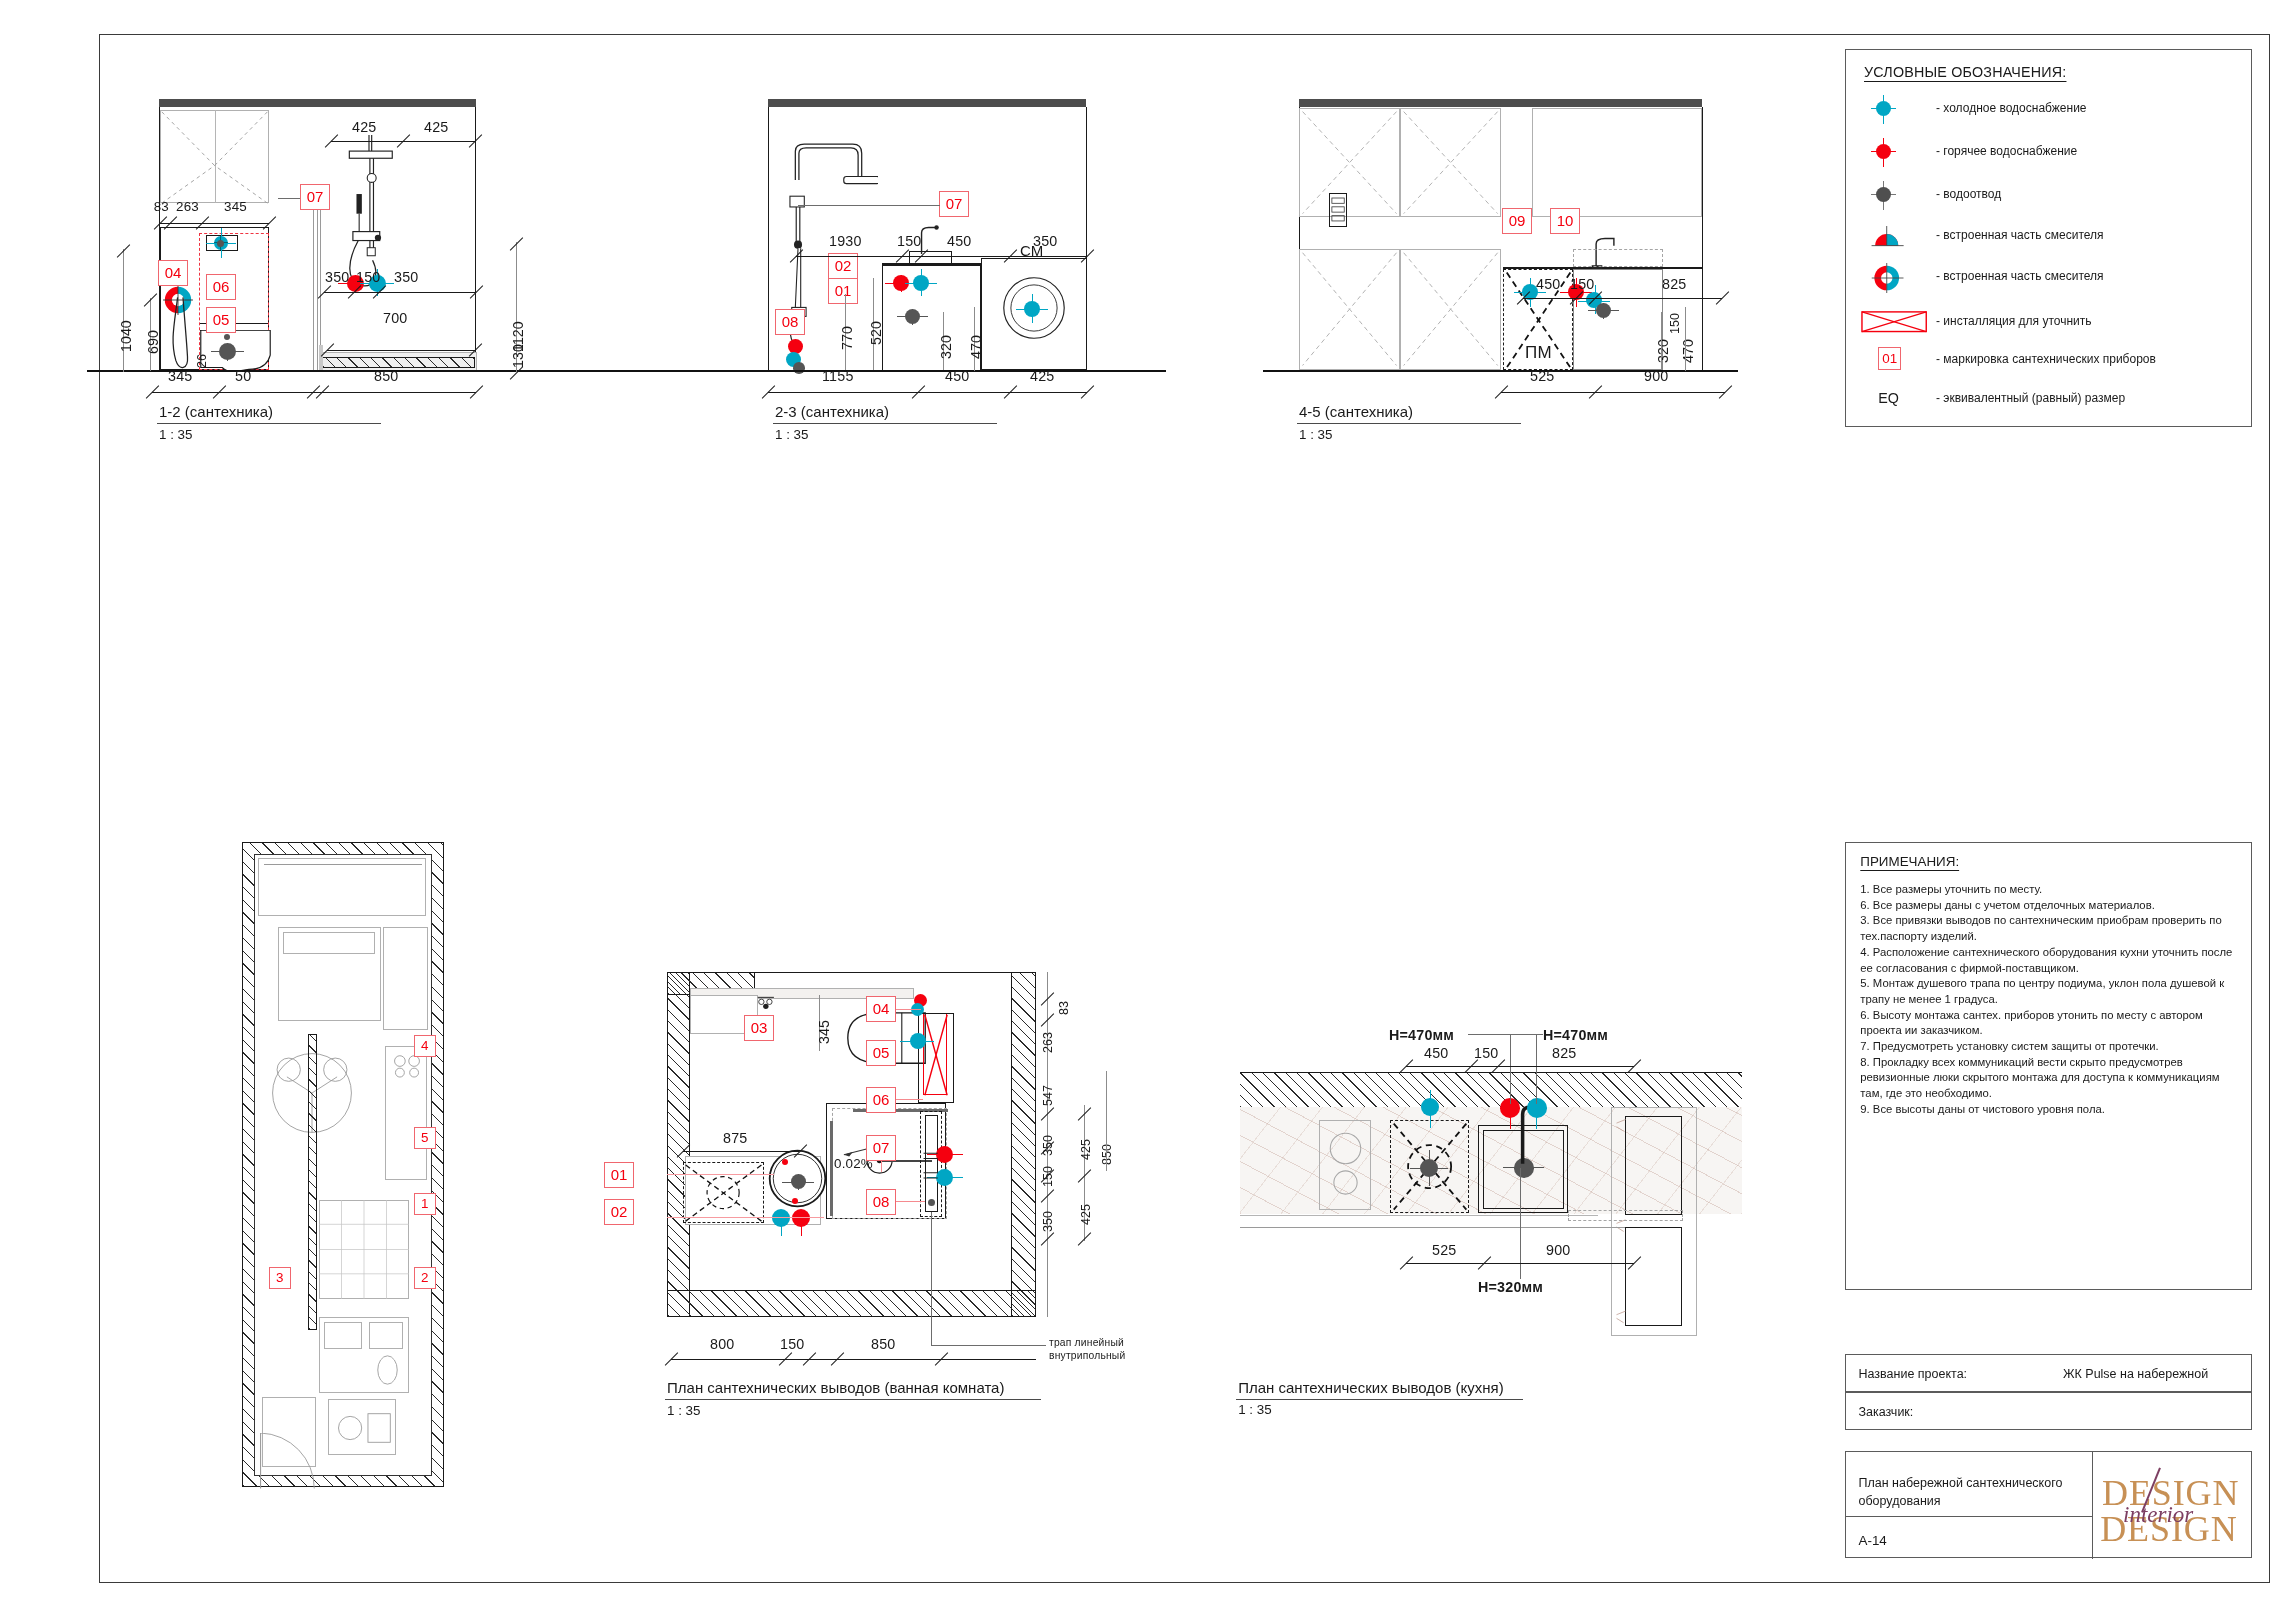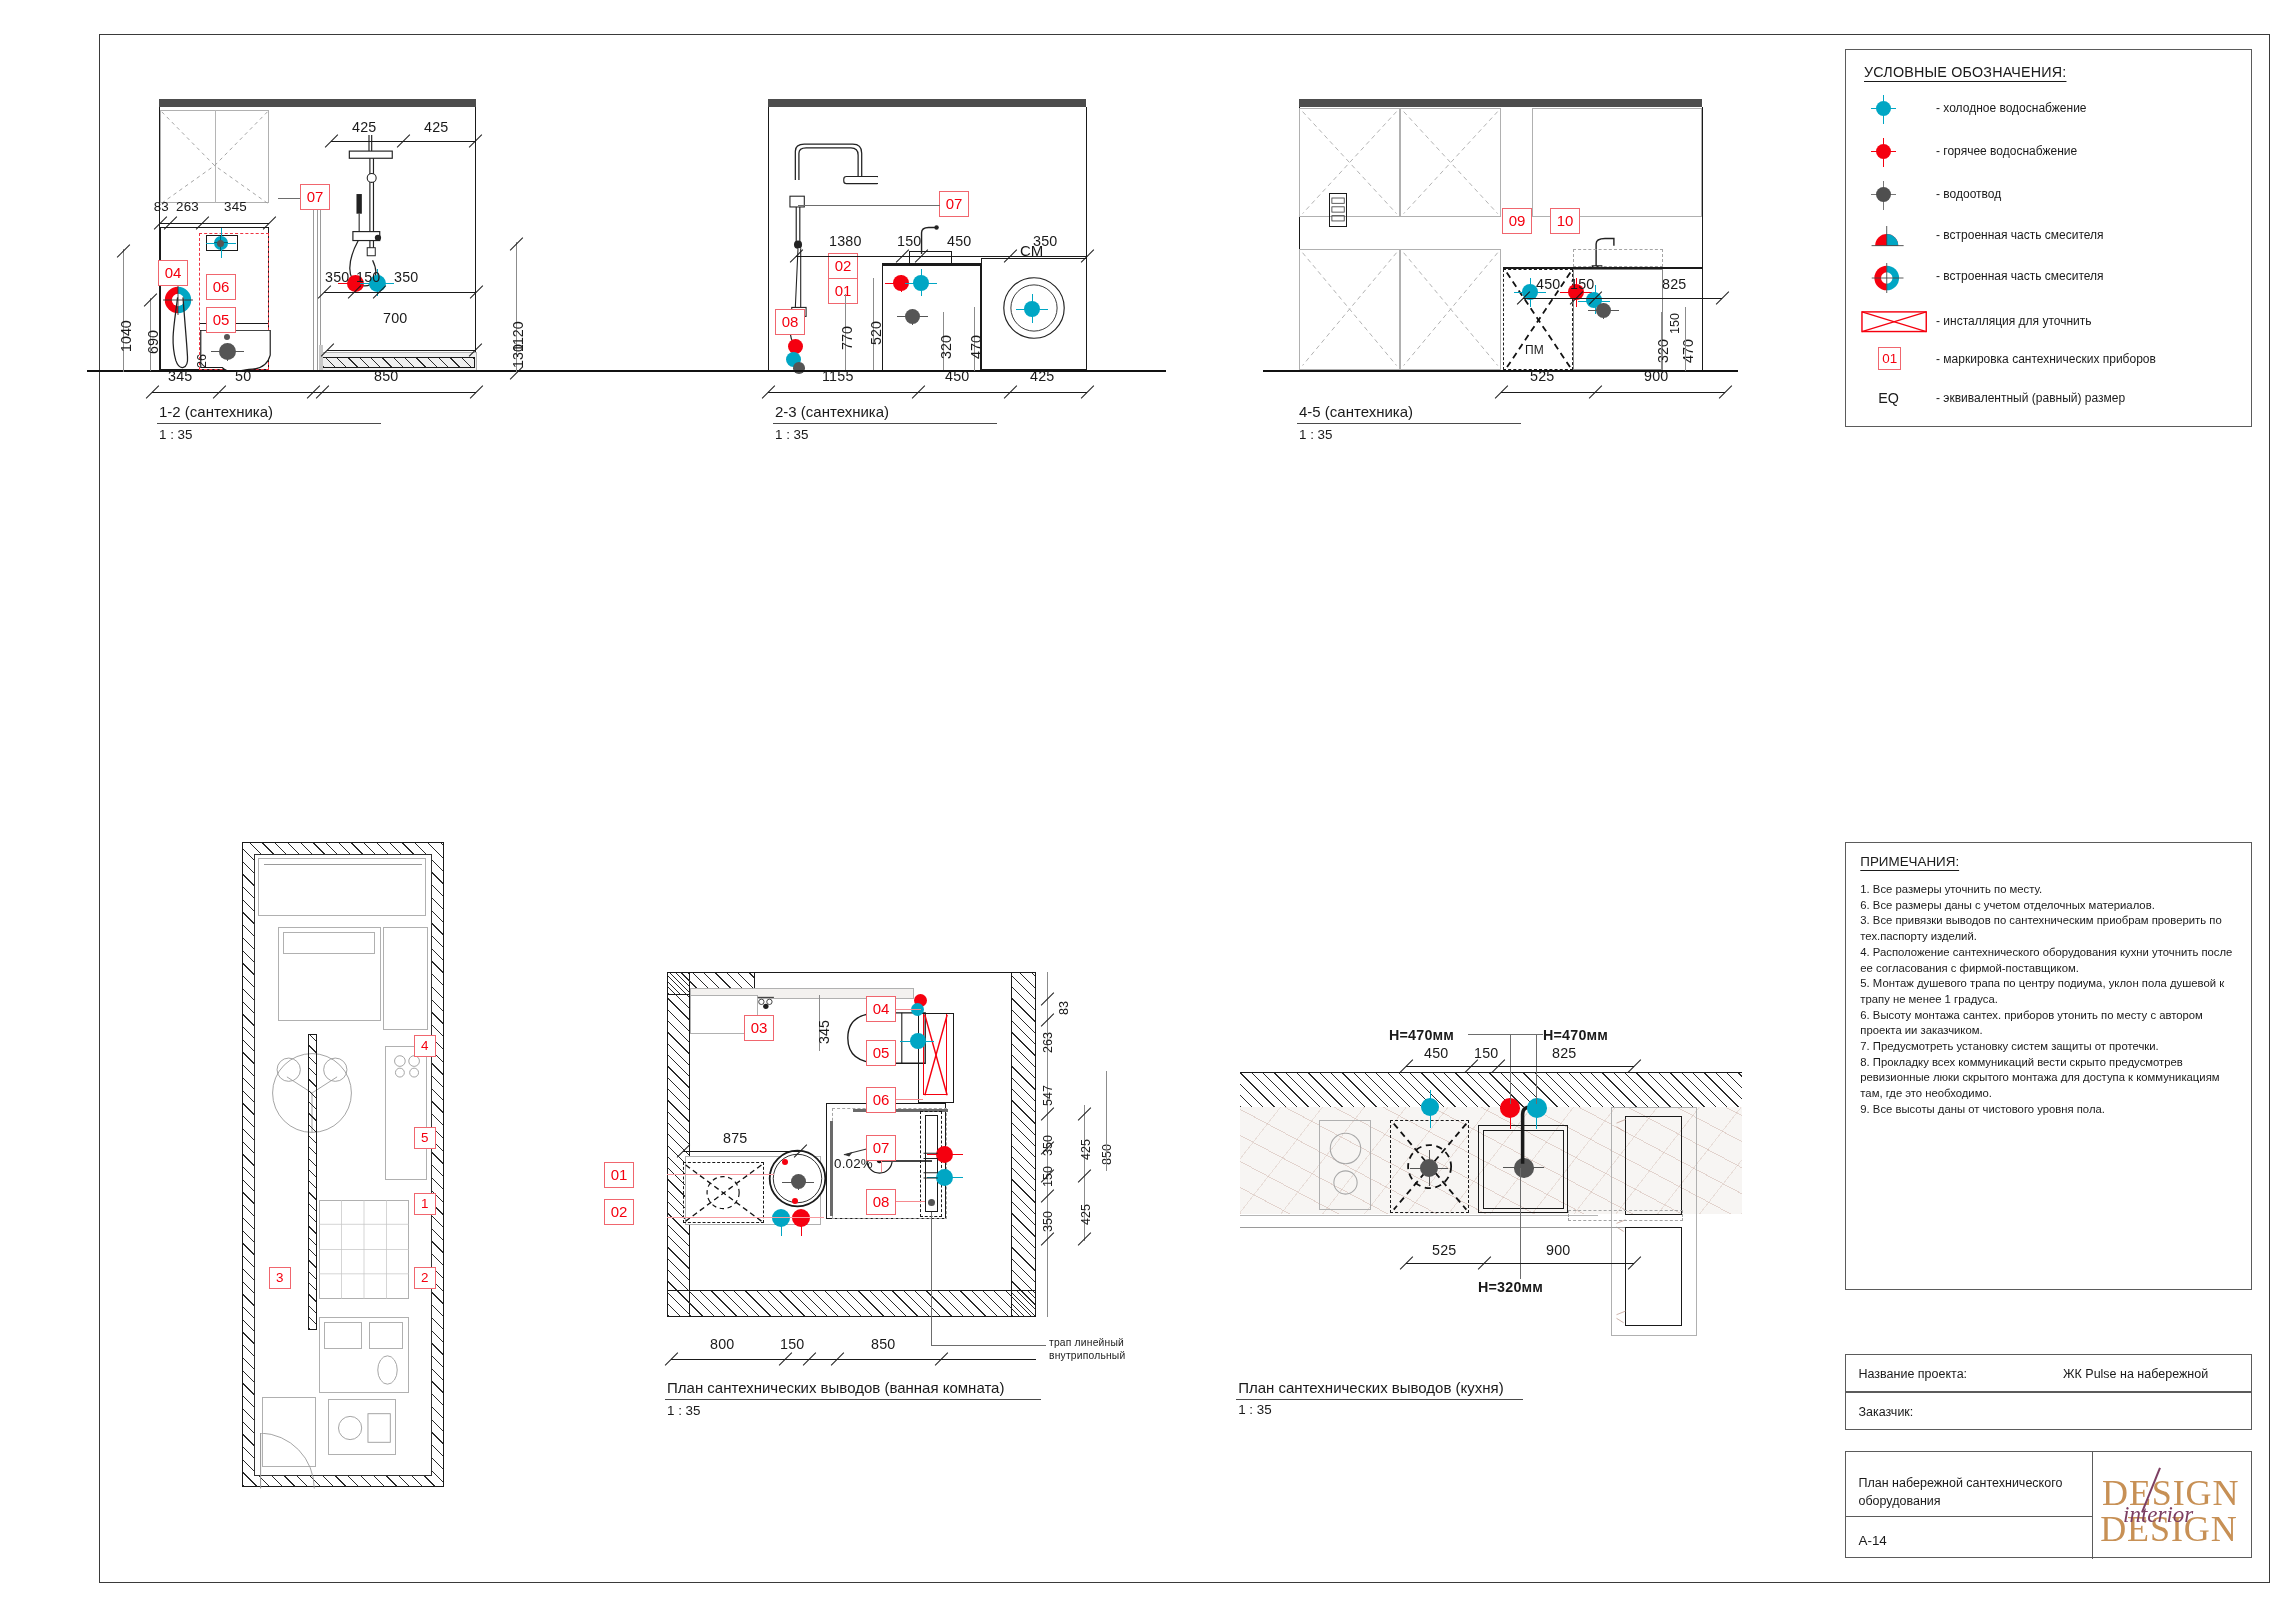--- a/index.html
+++ b/index.html
@@ -289,21 +289,21 @@
     <div class="tag" style="left:62px;top:154px;">02</div>
     <div class="tag" style="left:62px;top:179px;">01</div>
     <div class="tag" style="left:9px;top:210px;">08</div>
 
     <div class="dimline" style="left:29.6px;top:157px;width:291px;"></div>
     <div class="tick" style="left:29.6px;top:148px;"></div>
     <div class="tick" style="left:136px;top:148px;"></div>
     <div class="tick" style="left:155px;top:148px;"></div>
     <div class="tick" style="left:244px;top:148px;"></div>
     <div class="tick" style="left:321px;top:148px;"></div>
-    <div class="dim" style="left:63px;top:134px;">1380</div>
+    <div class="dim" style="left:63px;top:134px;">1930</div>
     <div class="dim" style="left:131px;top:134px;">150</div>
     <div class="dim" style="left:181px;top:134px;">450</div>
     <div class="dim" style="left:267px;top:134px;">350</div>
 
     <div class="extline" style="left:107px;top:179px;height:92px;"></div>
     <div class="dim-v" style="left:102px;top:246px;">520</div>
     <div class="extline" style="left:79px;top:195px;height:76px;"></div>
     <div class="dim-v" style="left:73px;top:251px;">770</div>
     <div class="extline" style="left:177px;top:213px;height:58px;"></div>
     <div class="dim-v" style="left:172px;top:260px;">320</div>
@@ -353,21 +353,21 @@
       </g>
     </svg>
 
     <div class="box-dash" style="left:204px;top:170px;width:70px;height:101px;border-width:1.8px;"></div>
     <svg style="position:absolute;left:204px;top:170px;" width="72" height="103" viewBox="0 0 80 115">
       <g stroke="#111" stroke-width="2" stroke-dasharray="7,5" fill="none">
         <path d="M4,4 L75,110"></path>
           <path d="M75,4 L4,110"></path>
       </g>
     </svg>
-    <div class="dim" style="left:226px;top:244px;font-size:12px;">ПМ</div>
+    <div class="dim" style="left:226px;top:244px;font-size:17px;">ПМ</div>
 
     <div class="box" style="left:274px;top:170px;width:90px;height:101px;border-color:#888;"></div>
 
     <div class="ln ln-h" style="left:204px;top:168px;width:199px;height:1.8px;"></div>
 
     <svg style="position:absolute;left:290px;top:134px;" width="32" height="36" viewBox="0 0 36 40">
       <path d="M8,40 L8,12 Q8,6 18,6 L28,6 L28,14" fill="none" stroke="#222" stroke-width="1.6"></path>
       <rect x="3" y="36" width="12" height="5" fill="#222"></rect>
     </svg>
 

